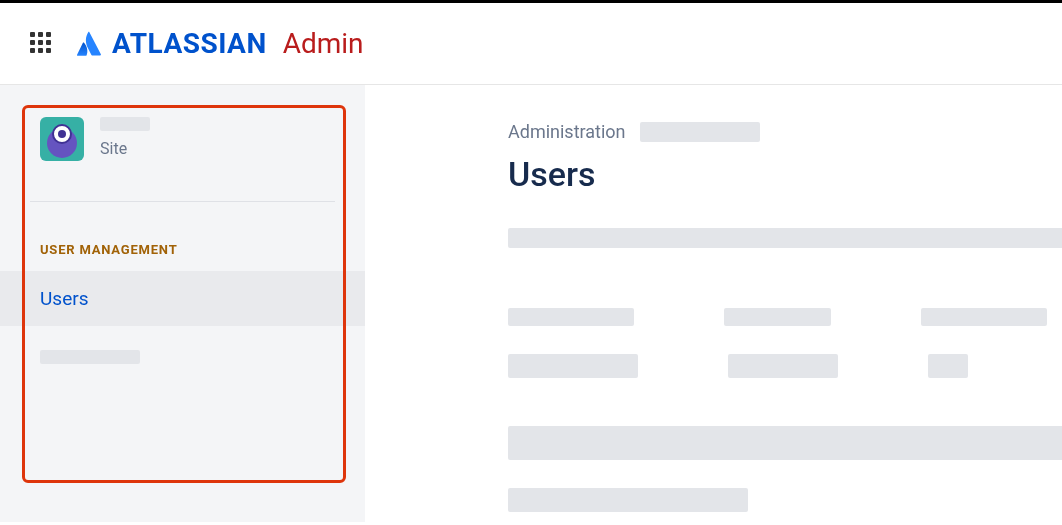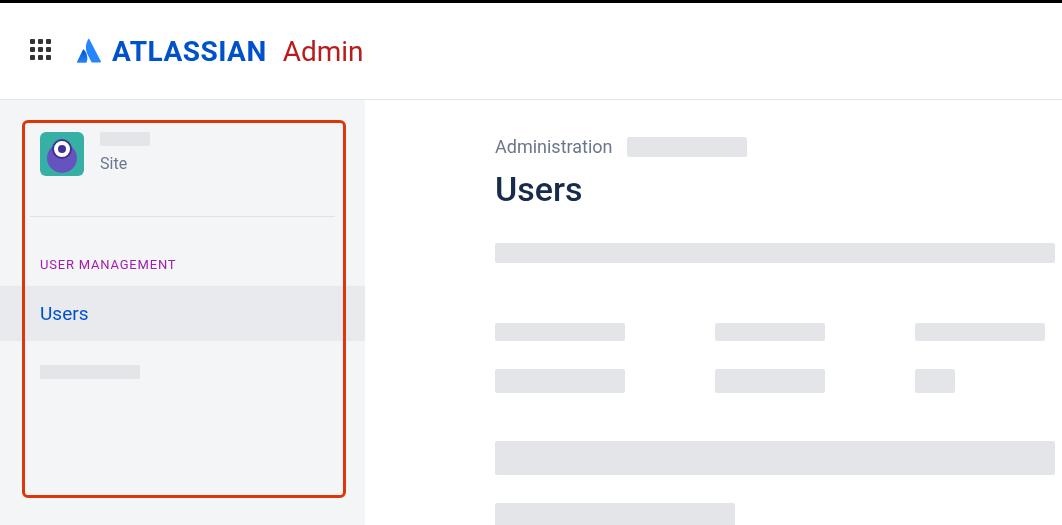--- a/index.html
+++ b/index.html
@@ -9,21 +9,21 @@
     }
     body {
       font-family: -apple-system, BlinkMacSystemFont, "Segoe UI", Roboto, Helvetica, Arial, sans-serif;
       background: #ffffff;
       width: 1062px;
       height: 525px;
       overflow: hidden;
       border-top: 3px solid #000;
     }
     .topbar {
-      height: 97px;
+      height: 82px;
       display: flex;
       align-items: center;
       padding: 0 30px;
       border-bottom: 1px solid #e6e6e6;
       background: #fff;
     }
     .app-switcher {
       width: 24px;
       height: 24px;
       display: grid;
@@ -54,20 +54,21 @@
     }
     .admin-text {
       font-size: 28px;
       font-weight: 400;
       color: #b91c1c;
       margin-left: 6px;
     }
     .body-area {
       display: flex;
       height: calc(100% - 85px);
+      gap: 13px;
     }
     .sidebar {
       width: 365px;
       background: #F4F5F7;
       position: relative;
       padding-top: 20px;
     }
     .highlight-box {
       position: absolute;
       top: 20px;
@@ -139,23 +140,23 @@
       font-size: 16px;
       color: #6B778C;
     }
     .sidebar-divider {
       height: 1px;
       background: #DFE1E6;
       margin: 10px 30px 0 30px;
     }
     .section-heading {
       font-size: 13px;
-      font-weight: 400;
+      font-weight: 700;
       letter-spacing: 0.8px;
-      color: #a21caf;
+      color: #a16207;
       padding: 40px 40px 14px 40px;
     }
     .nav-item {
       padding: 16px 40px;
       font-size: 19px;
       color: #172B4D;
       cursor: pointer;
     }
     .nav-item.selected {
       background: #E9EAED;

